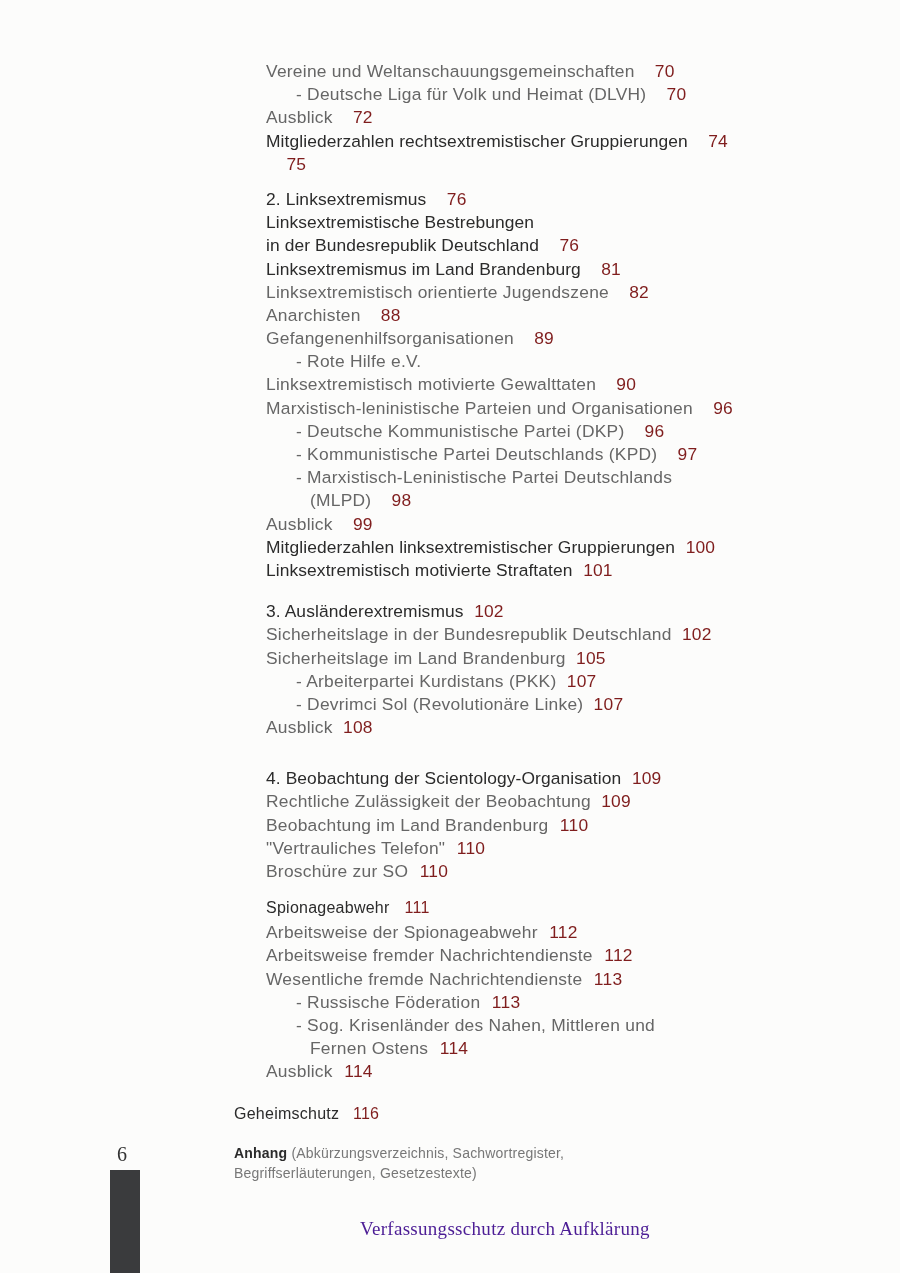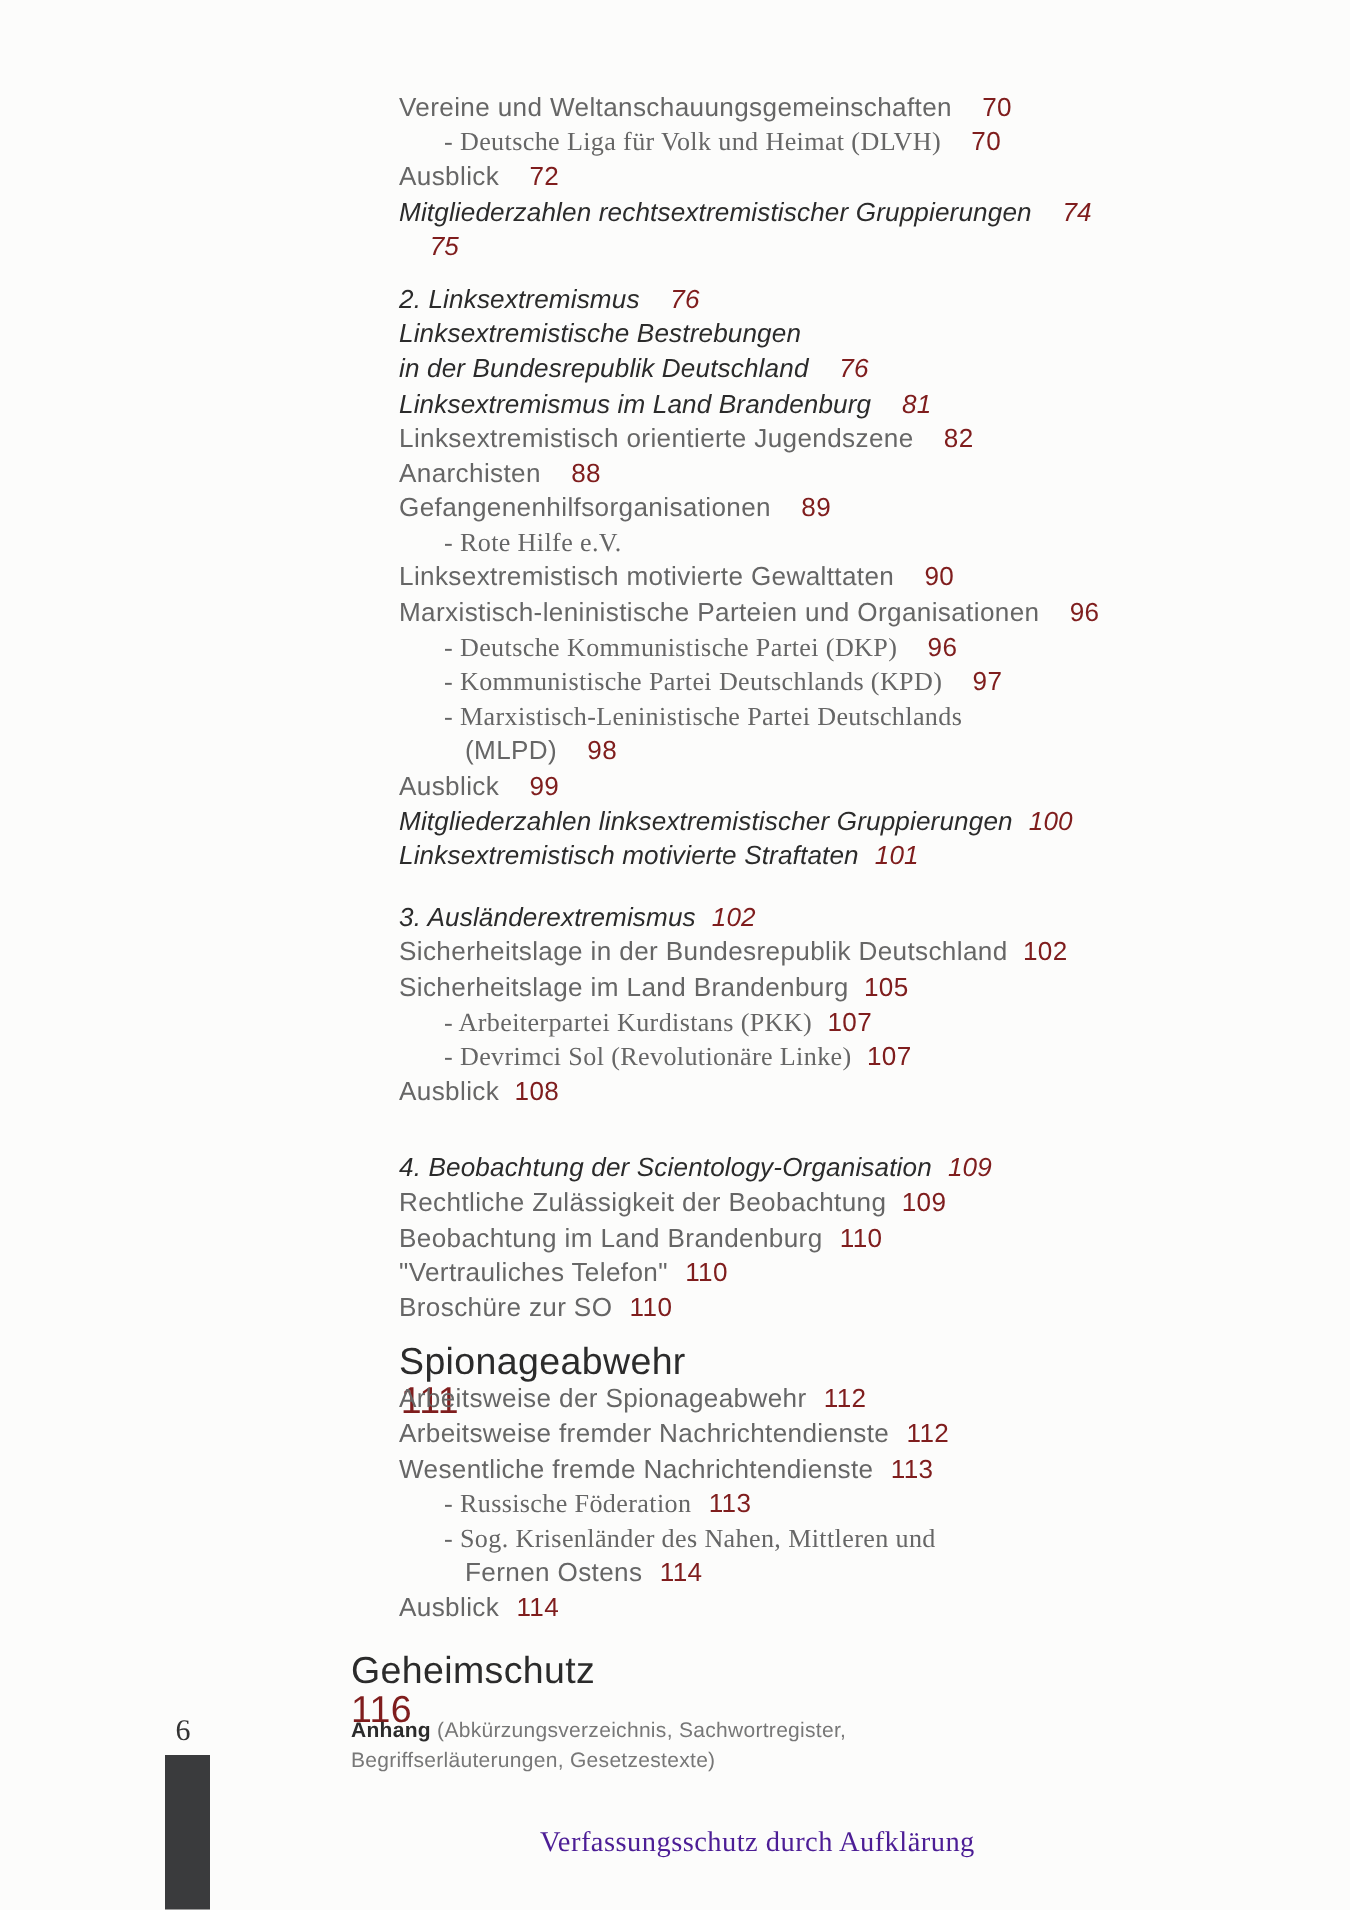--- a/index.html
+++ b/index.html
@@ -27,25 +27,25 @@
       align-items: baseline;
       font-size: 17.4px;
       line-height: 23.2px;
       height: 23.2px;
       font-weight: 300;
       color: #666;
       letter-spacing: 0.25px;
     }
     .row .label { white-space: nowrap; }
     .row .page { color: #7f1d1d; text-align: right; min-width: 40px; }
-    .row.strong { color: #2b2b2b; letter-spacing: 0.1px; font-style: italic; }
+    .row.strong { color: #2b2b2b; letter-spacing: 0.1px; }
     .row.strong .page { color: #7f1d1d; }
-    .row.indent .label { padding-left: 30px; font-family: Liberation Serif, serif; }
+    .row.indent .label { padding-left: 30px; }
     .row.indent2 .label { padding-left: 44px; }
-    .row.big { font-size: 25px; color: #2b2b2b; height: 26px; line-height: 26px; flex-direction: column; }
+    .row.big { font-size: 16px; color: #2b2b2b; height: 26px; line-height: 26px; }
     .gap-s { height: 12px; }
     .gap-m { height: 18px; }
     .gap-l { height: 28px; }
 
     .geheim {
       position: absolute;
       left: 234px;
       top: 1101px;
       width: 564px;
     }

